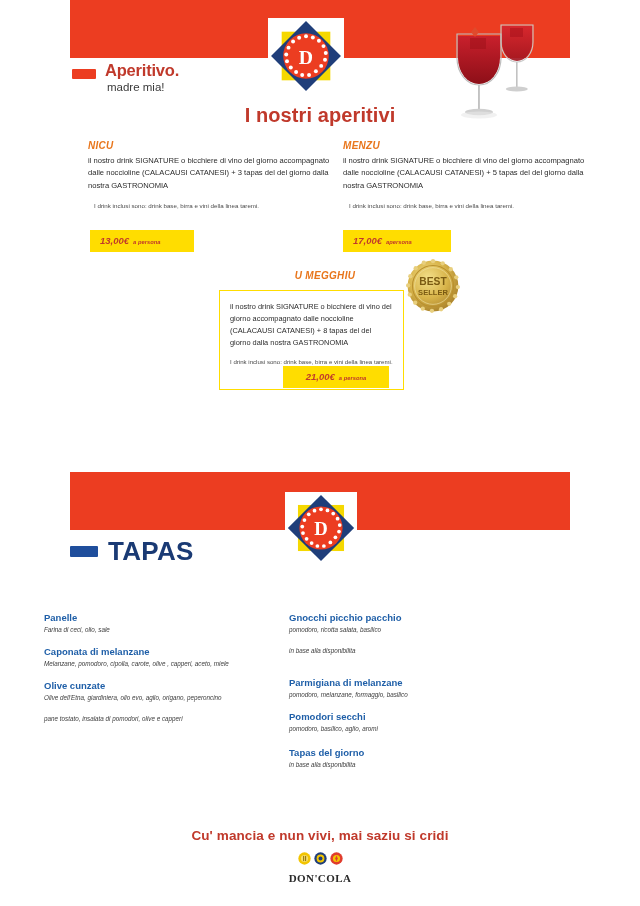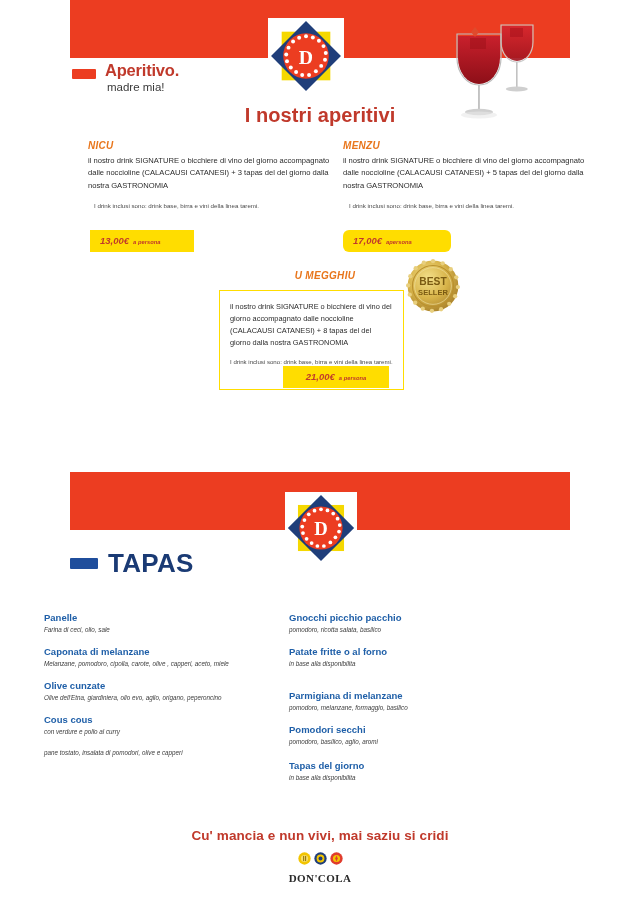--- a/index.html
+++ b/index.html
@@ -66,21 +66,21 @@
     font-size: 6.2px; color: #4a4a4a; line-height: 1.5;
     margin-top: 9px; padding-left: 6px;
   }
   .price-tag {
     position: absolute;
     background: #ffdd00;
     display: flex; align-items: baseline; gap: 4px;
     padding: 5px 10px 6px 10px;
   }
   .price-nicu  { left: 90px;  top: 230px; width: 104px; }
-  .price-menzu { left: 343px; top: 230px; width: 108px; border-radius: 6px; }
+  .price-menzu { left: 343px; top: 230px; width: 108px; }
   .price-amount {
     font-size: 9.5px; font-weight: bold; font-style: italic; color: #c0392b;
   }
   .price-unit {
     font-size: 5.8px; font-weight: bold; font-style: italic; color: #c0392b;
   }
 
   
   .megghiu-title {
     position: absolute; left: 215px; top: 270px; width: 220px;
@@ -113,21 +113,21 @@
   }
   .logo-white-box-2 {
     position: absolute; left: 285px; top: 492px;
     width: 72px; height: 72px;
     background: #ffffff;
     z-index: 4;
   }
   .logo-mark-2 { position:absolute; left:0; top:0; width:72px; height:72px; }
 
   .tapas-heading {
-    position: absolute; left: 70px; top: 548px;
+    position: absolute; left: 70px; top: 536px;
     display: flex; align-items: center; gap: 10px;
   }
   .blue-dash {
     display:block; width: 28px; height: 11px; background: #1f4e9c;
     border-radius: 1px;
   }
   .tapas-word {
     font-size: 26px; font-weight: bold; color: #1a3a74; letter-spacing: 0.3px;
   }
 
@@ -352,35 +352,30 @@
       </div>
       <div class="tapas-item">
         <div class="tapas-name">Caponata di melanzane</div>
         <div class="tapas-ing">Melanzane, pomodoro, cipolla, carote, olive , capperi, aceto, miele</div>
       </div>
       <div class="tapas-item">
         <div class="tapas-name">Olive cunzate</div>
         <div class="tapas-ing">Olive dell'Etna, giardiniera, olio evo, aglio, origano, peperoncino</div>
       </div>
       <div class="tapas-item">
-        <div class="tapas-name">Cous cous</div>
-        <div class="tapas-ing">con verdure e pollo al curry</div>
-      </div>
-      <div class="tapas-item">
         <div class="tapas-ing">pane tostato, insalata di pomodori, olive e capperi</div>
       </div>
     </div>
 
     <div class="tapas-col tapas-col-right">
       <div class="tapas-item">
         <div class="tapas-name">Gnocchi picchio pacchio</div>
         <div class="tapas-ing">pomodoro, ricotta salata, basilico</div>
       </div>
       <div class="tapas-item">
-        <div class="tapas-name">Patate fritte o al forno</div>
         <div class="tapas-ing">in base alla disponibilita</div>
       </div>
       <div class="tapas-item" style="margin-top:22px">
         <div class="tapas-name">Parmigiana di melanzane</div>
         <div class="tapas-ing">pomodoro, melanzane, formaggio, basilico</div>
       </div>
       <div class="tapas-item" style="margin-top:7px">
         <div class="tapas-name">Pomodori secchi</div>
         <div class="tapas-ing">pomodoro, basilico, aglio, aromi</div>
       </div>

